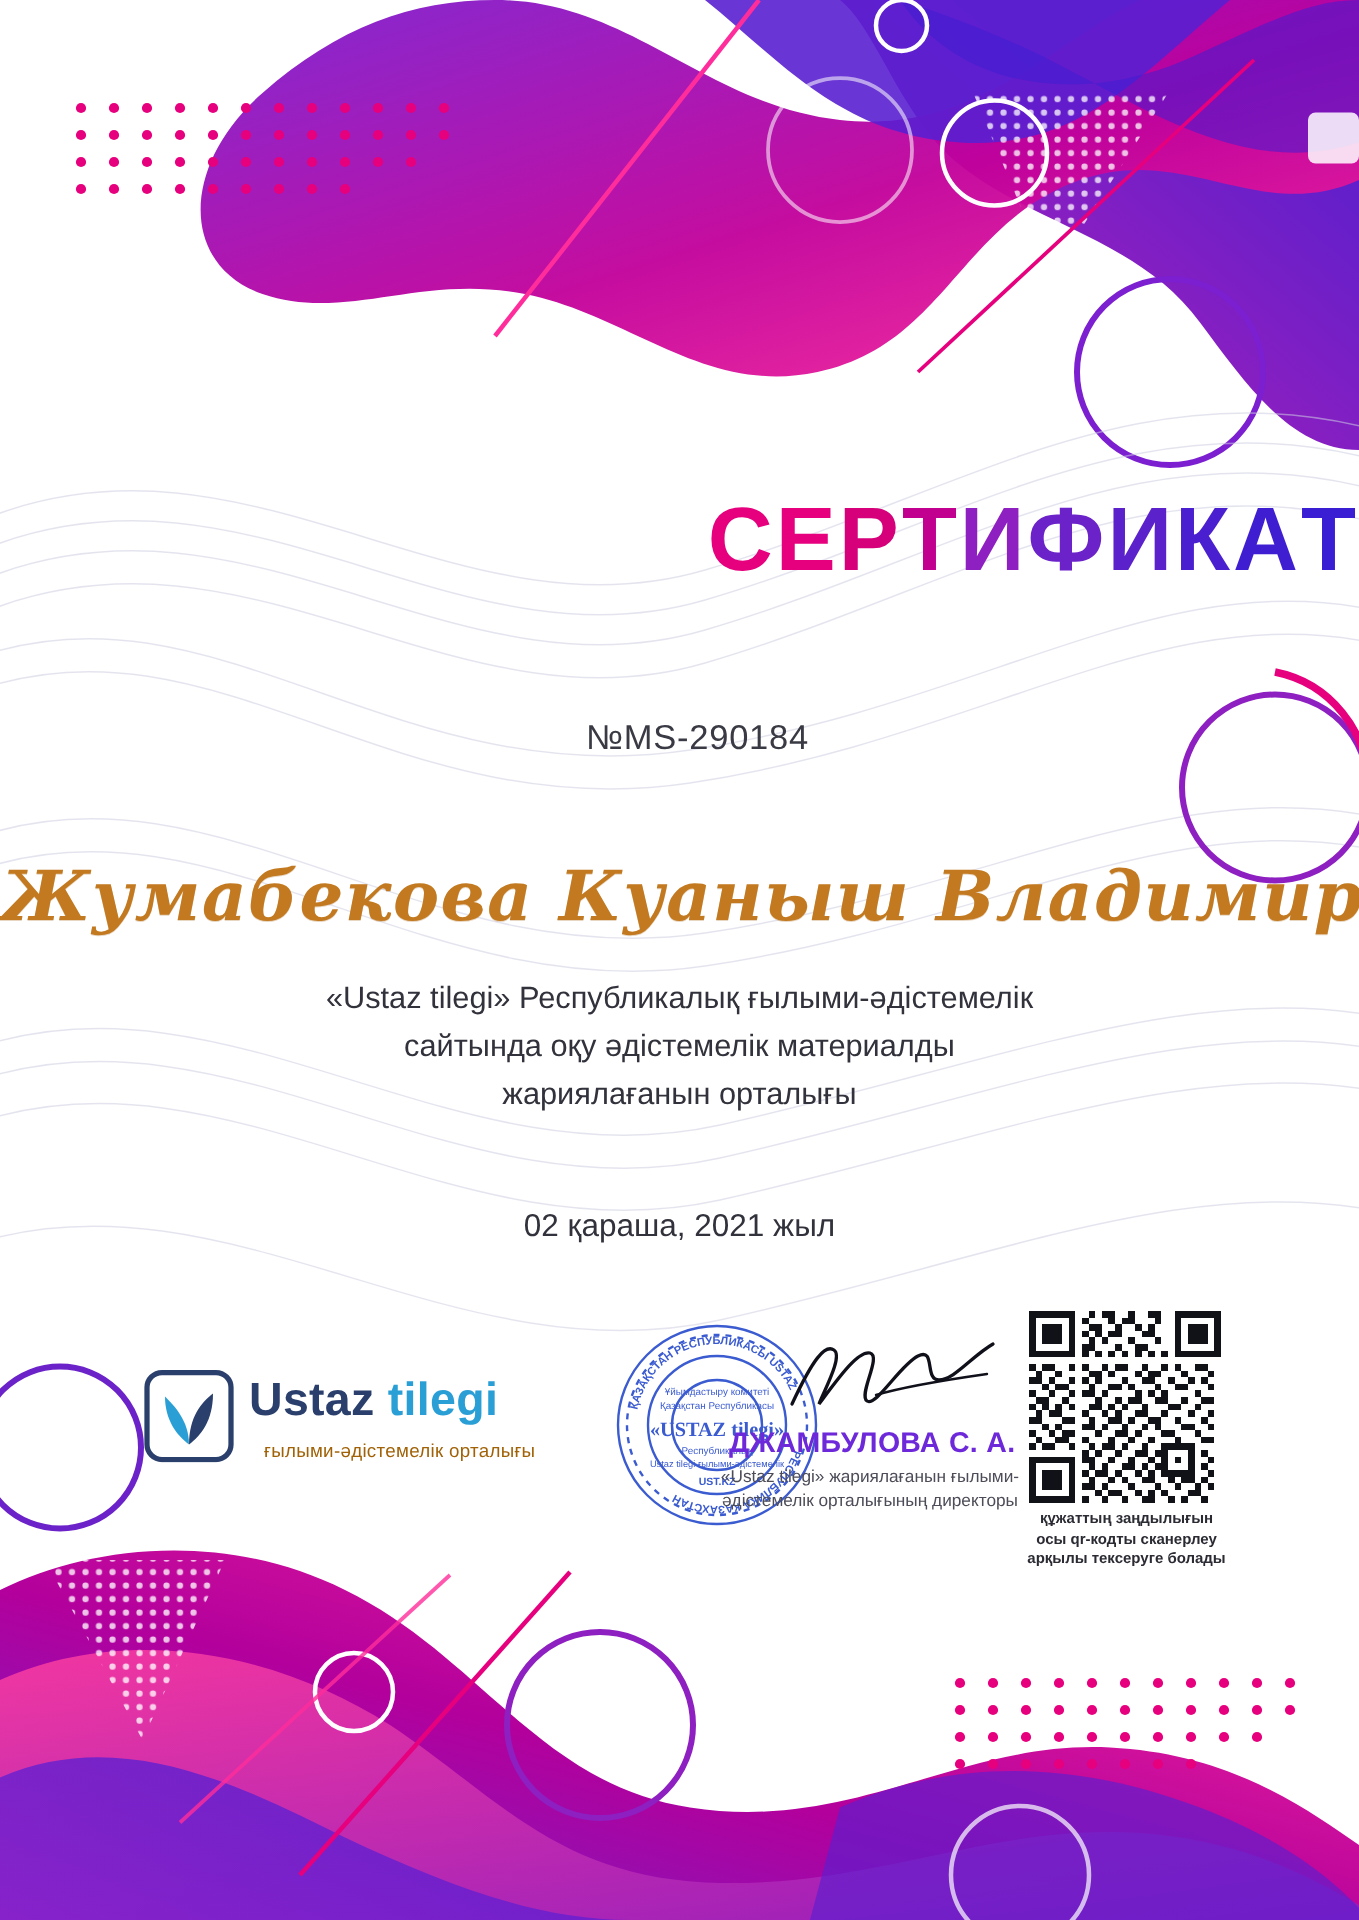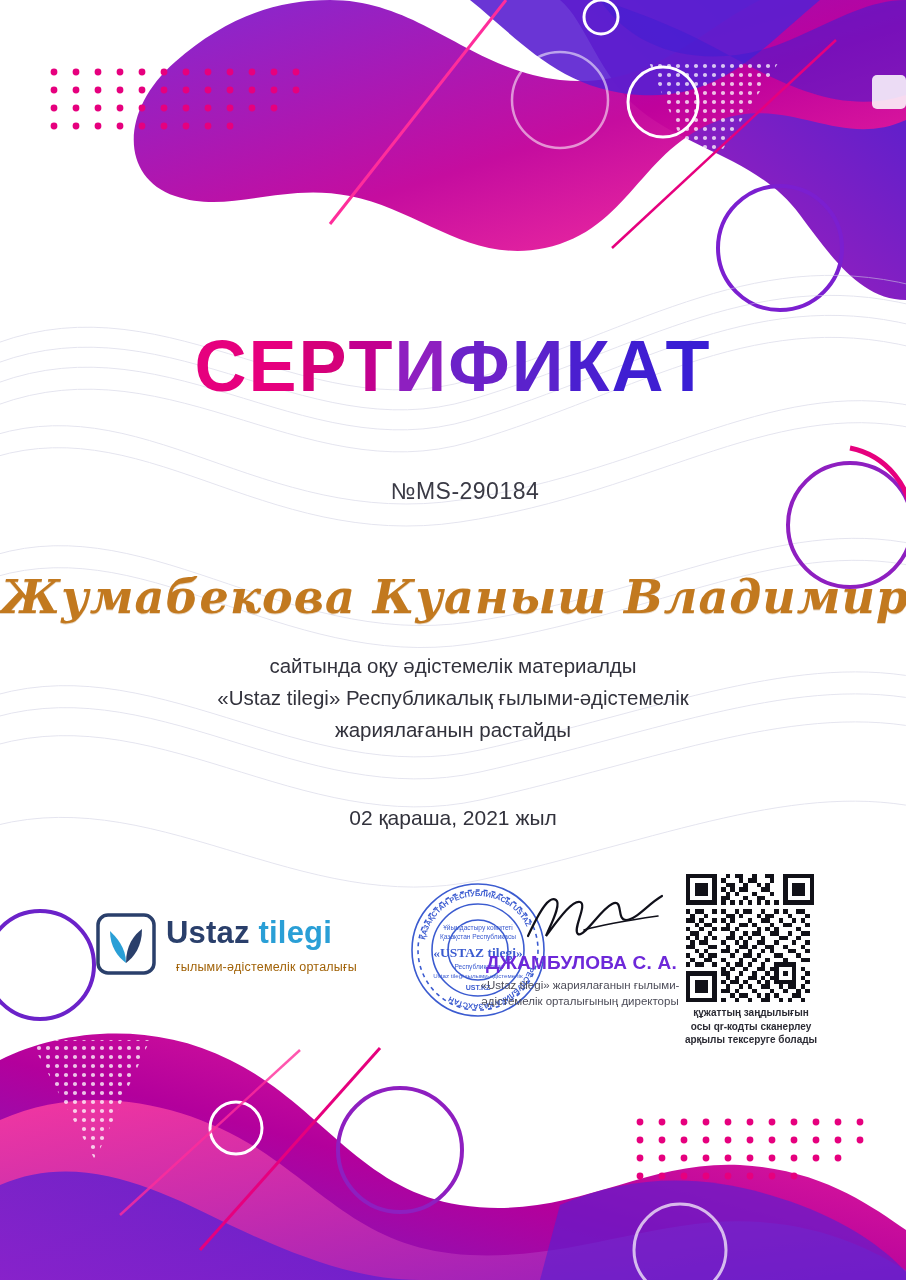--- a/index.html
+++ b/index.html
@@ -11,22 +11,22 @@
   .page{position:absolute;inset:0;overflow:hidden;background:#ffffff;}
 
   
   .deco{position:absolute;pointer-events:none;}
   svg{display:block;}
 
   
   .content{position:absolute;inset:0;z-index:5;}
 
   .title{
-    position:absolute;top:330px;left:0;width:906px;text-align:center;
-    font-size:72px;font-weight:700;letter-spacing:2px;line-height:1;
+    position:absolute;top:330px;left:0;width:906px;text-align:right;
+    font-size:60px;font-weight:700;letter-spacing:2px;line-height:1;
     white-space:nowrap;
   }
   .title span{display:inline-block;}
   .t1{color:#e6007e;}
   .t2{color:#e6007e;}
   .t3{color:#d5007a;}
   .t4{color:#c2008f;}
   .t5{color:#8e1fc0;}
   .t6{color:#6b22c9;}
   .t7{color:#5b22cc;}
@@ -291,23 +291,23 @@
 
     <div class="title">
       <span class="t1">С</span><span class="t2">Е</span><span class="t3">Р</span><span class="t4">Т</span><span class="t5">И</span><span class="t6">Ф</span><span class="t7">И</span><span class="t8">К</span><span class="t9">А</span><span class="t10">Т</span>
     </div>
 
     <div class="cert-number">№MS-290184</div>
 
     <div class="recipient">Жумабекова Куаныш Владимировна</div>
 
     <div class="body-text">
+      <div>«Ustaz tilegi» Республикалық ғылыми-әдістемелік</div>
       <div>сайтында оқу әдістемелік материалды</div>
-      <div>«Ustaz tilegi» Республикалық ғылыми-әдістемелік</div>
-      <div>жариялағанын растайды</div>
+      <div>жариялағанын орталығы</div>
     </div>
 
     <div class="date">02 қараша, 2021 жыл</div>
 
     <div class="logo">
       <svg class="logo-mark" viewBox="0 0 60 62">
         <rect x="2" y="2" width="56" height="58" rx="10" fill="none" stroke="#2a3f6b" stroke-width="3.5"></rect>
         <path d="M30,50 C30,34 20,24 14,18 C14,34 22,44 30,50 Z" fill="#2a9fd6"></path>
         <path d="M30,50 C30,32 38,22 46,16 C46,34 38,44 30,50 Z" fill="#2a3f6b"></path>
       </svg>

